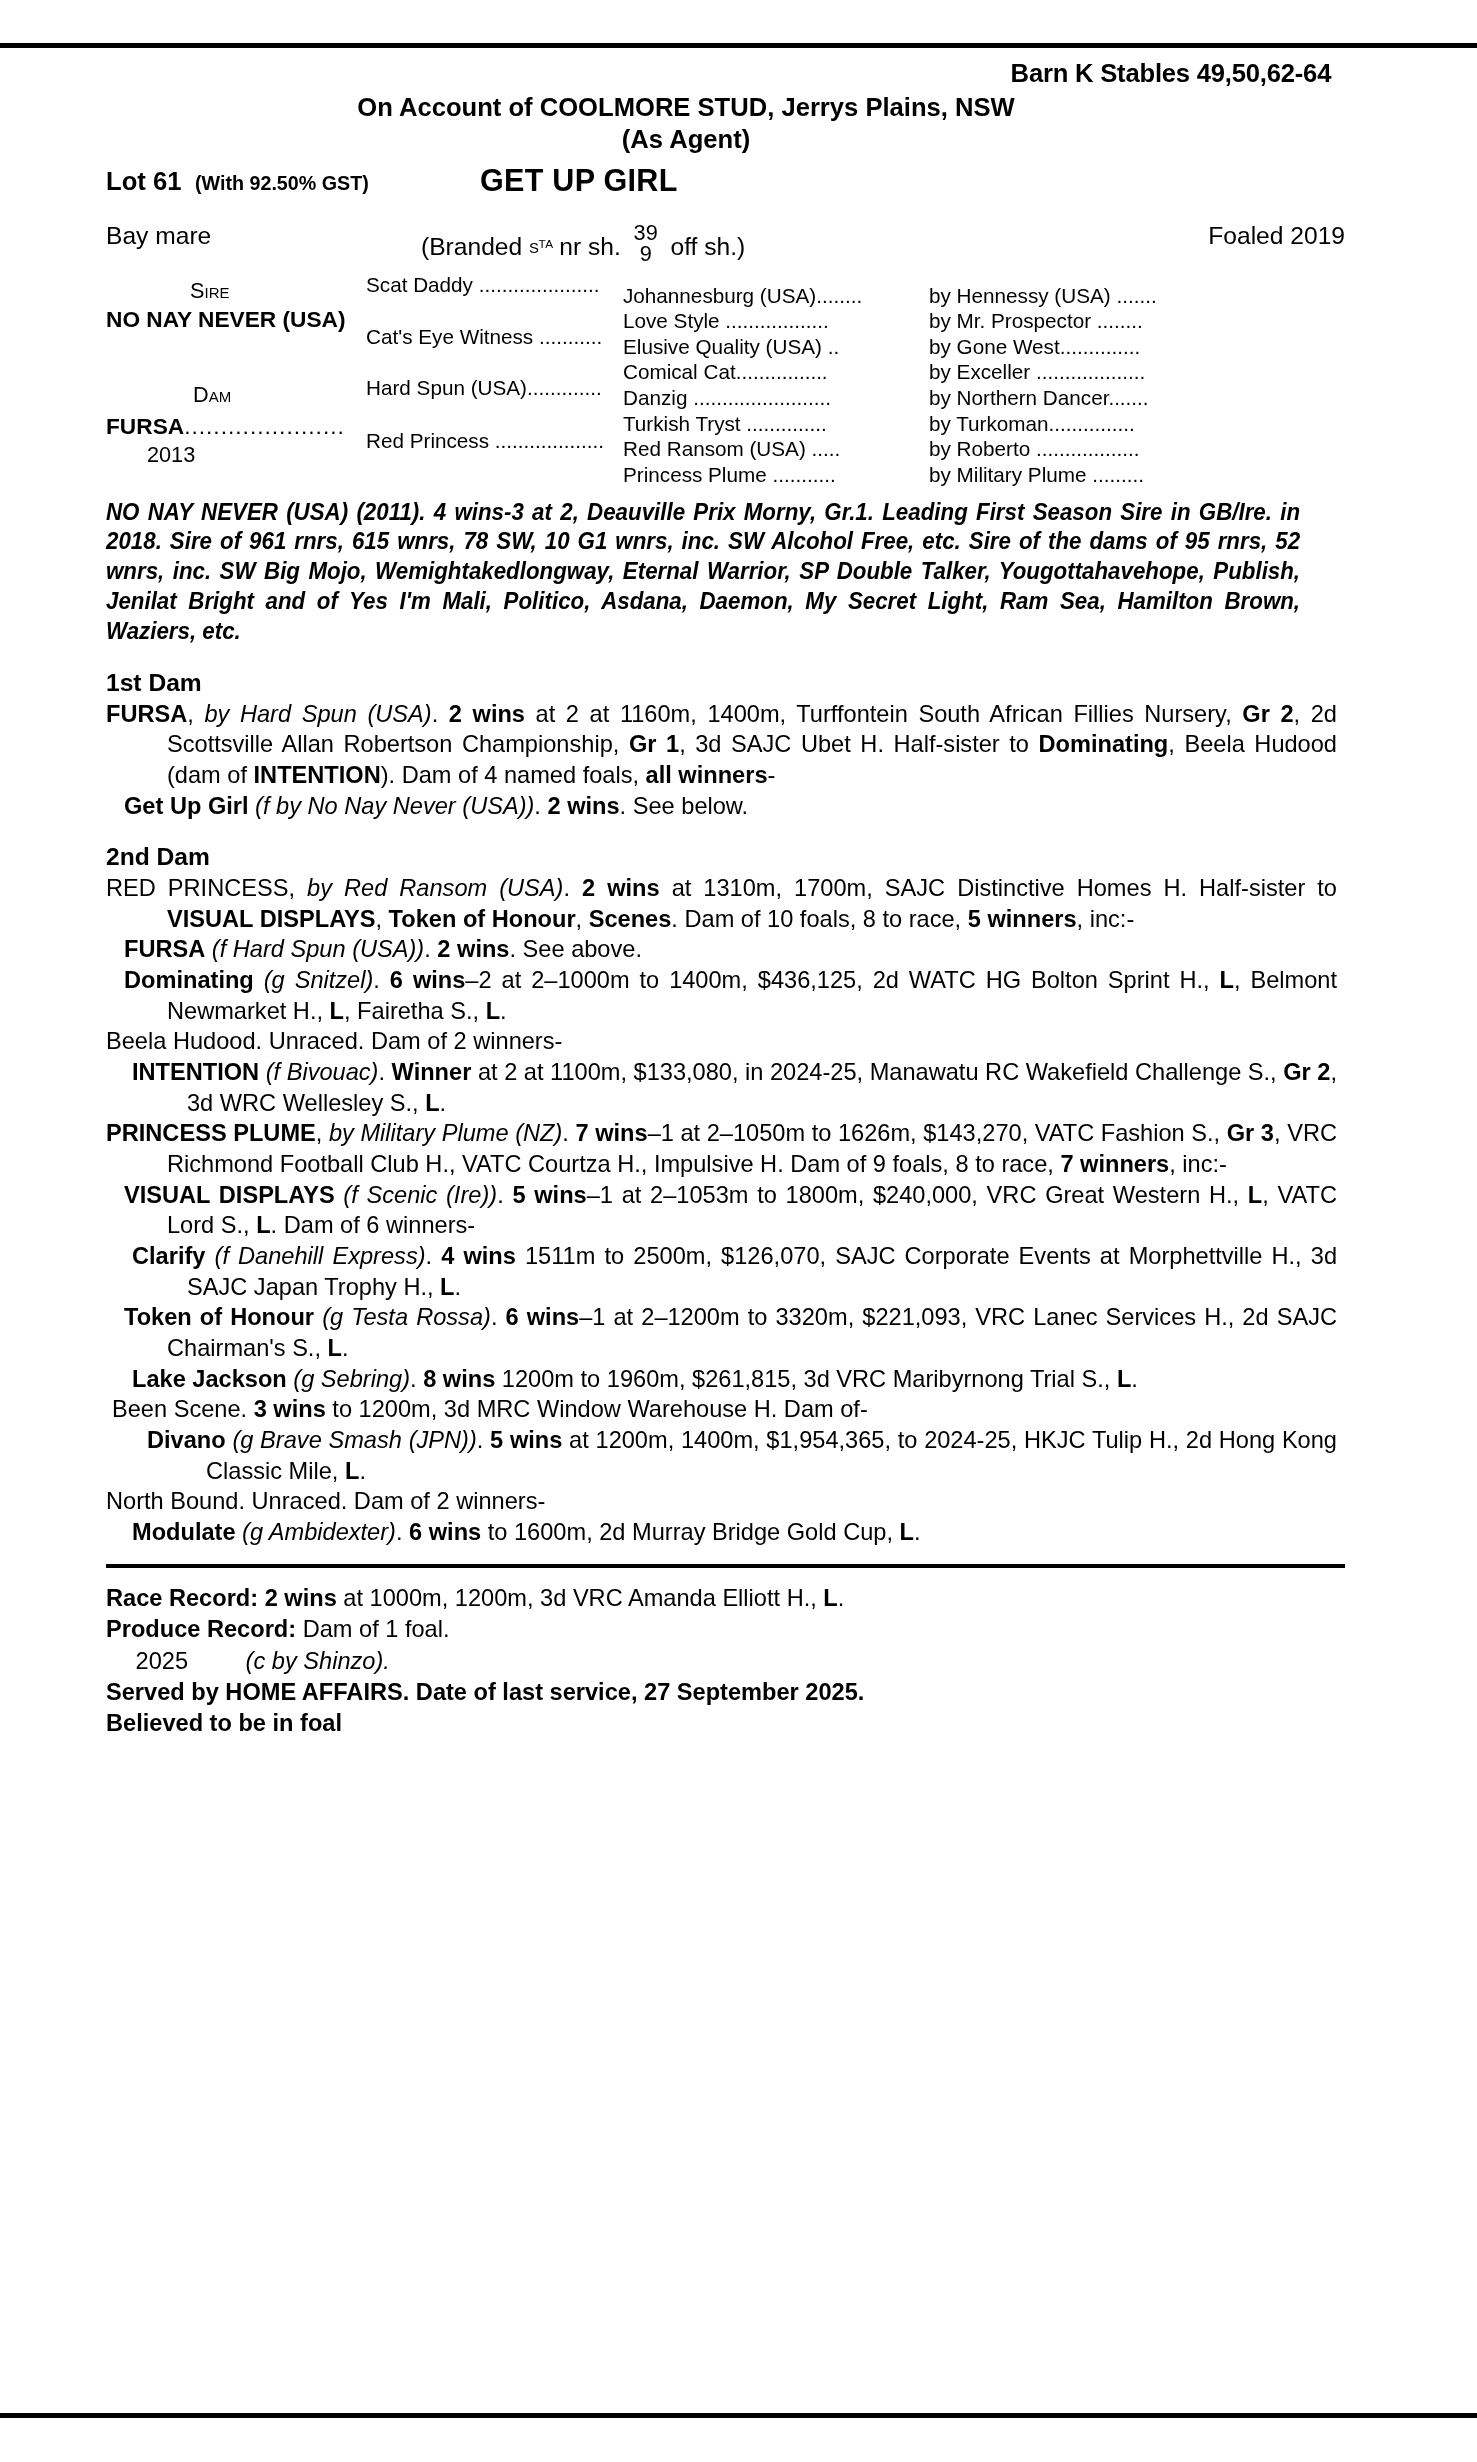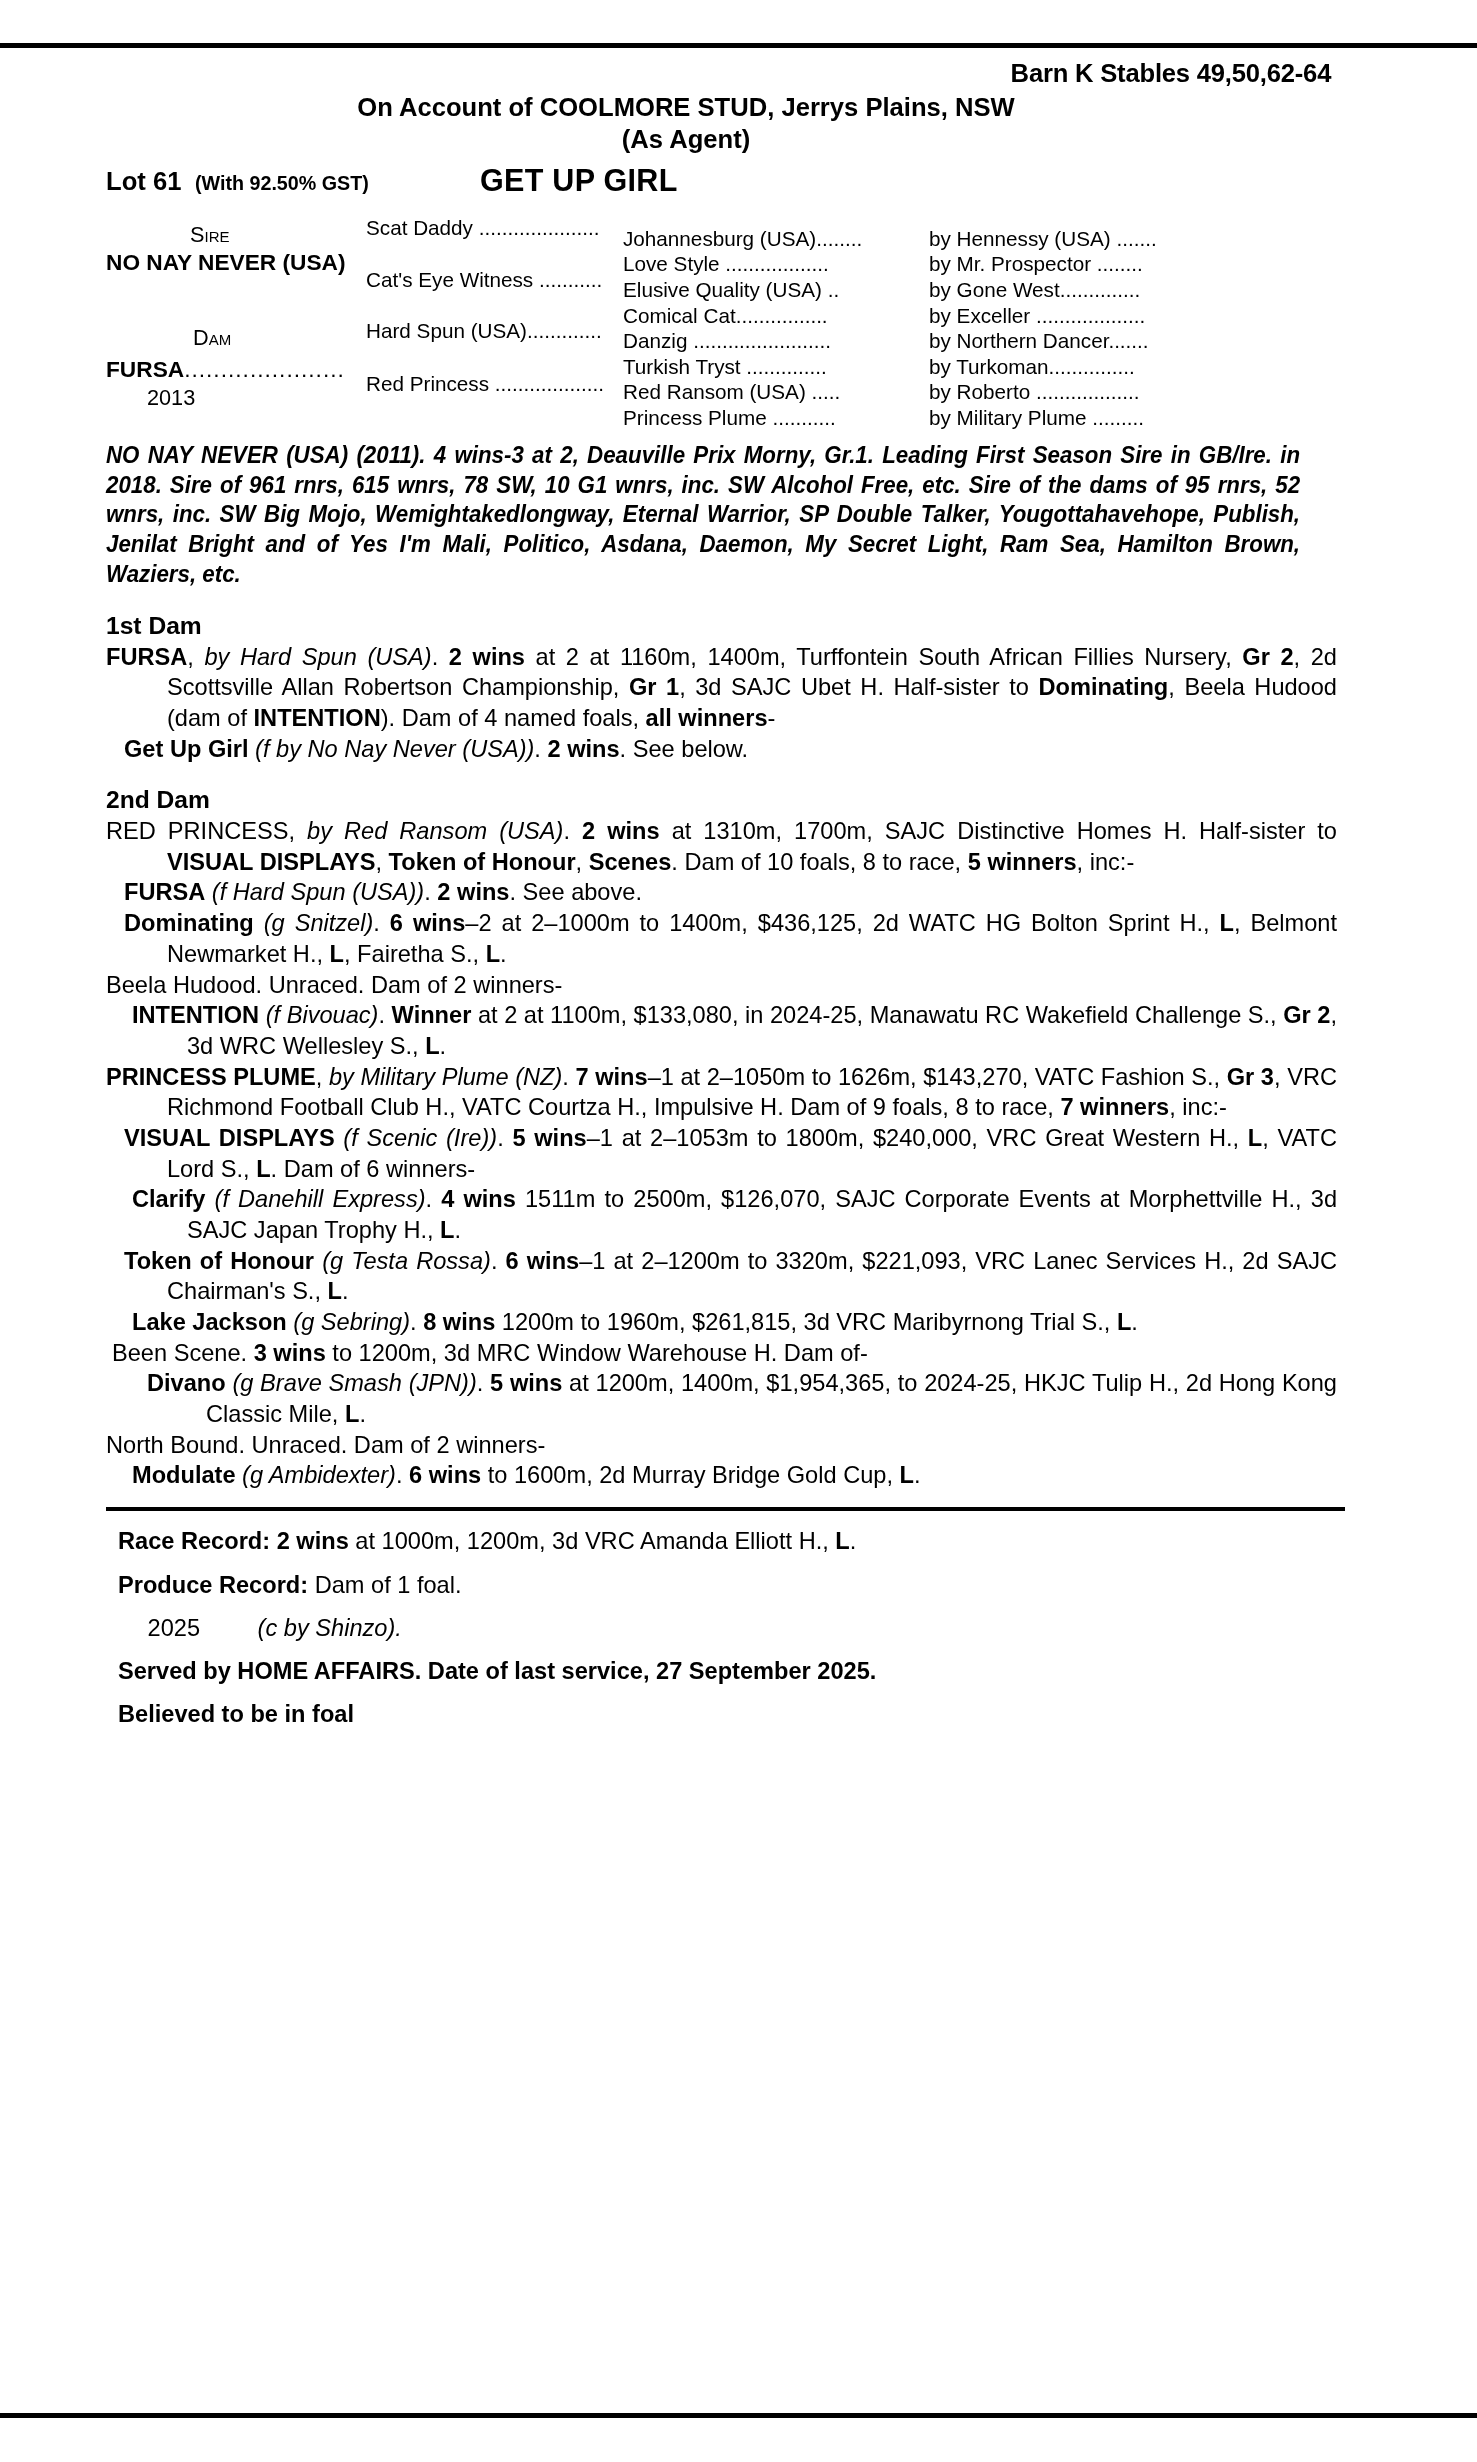--- a/index.html
+++ b/index.html
@@ -228,21 +228,21 @@
     margin-left: 0px;
     width: 1239px;
     height: 3.9px;
     background: #000;
   }
   .footer {
     margin-top: 15.8px;
     font-size: 23.6px;
     line-height: 1.32;
   }
-  .footer p { margin: 12px; }
+  .footer p { margin: 0; }
   .produce-line {
     padding-left: 29.6px;
   }
   .produce-line .yr { display: inline-block; width: 110px; }
   .served {
     font-weight: bold;
     margin-top: 5.9px;
   }
   .infoal {
     font-weight: bold;
@@ -262,20 +262,34 @@
     <div class="barn">Barn K Stables 49,50,62-64</div>
     <div class="consignor">On Account of COOLMORE STUD, Jerrys Plains, NSW</div>
     <div class="agent">(As Agent)</div>
 
     <div class="lotline">
       <span class="lotno">Lot 61</span>
       <span class="gst">(With 92.50% GST)</span>
       <span class="horsename">GET UP GIRL</span>
     </div>
 
+    <div class="descline">
+      <span class="colour">Bay mare</span>
+      <span class="branded">
+        <span>(Branded</span>
+        <span class="brandsym">S<span class="sup">T</span><span class="sup">A</span></span>
+        <span>nr sh.</span>
+        <span class="brandnum">
+          <span class="n1">39</span>
+          <span class="n2">9</span>
+        </span>
+        <span>off sh.)</span>
+      </span>
+      <span class="foaled">Foaled 2019</span>
+    </div>
 
     <div class="ped">
       <span class="lbl-sire">Sire</span>
       <span class="sire-name">NO NAY NEVER (USA)</span>
       <span class="lbl-dam">Dam</span>
       <span class="dam-name"><span>FURSA</span><span class="dots-thin">......................</span></span>
       <span class="dam-year">2013</span>
 
       <div class="col2">
         <div class="g2">Scat Daddy .....................</div>

